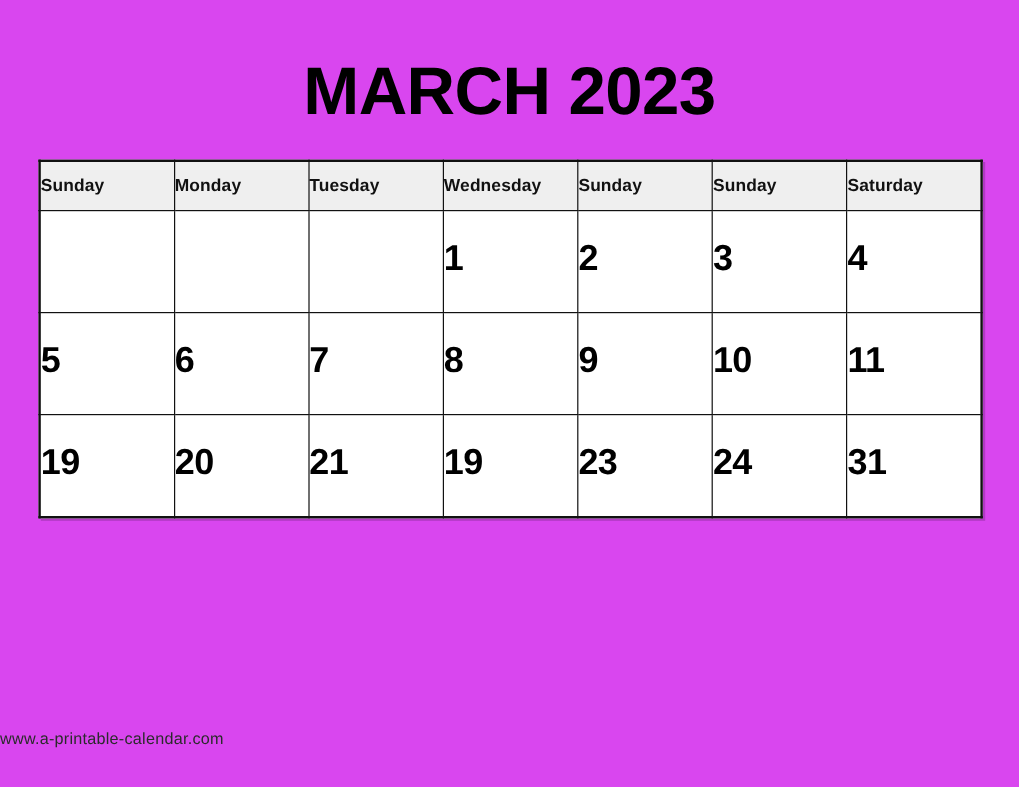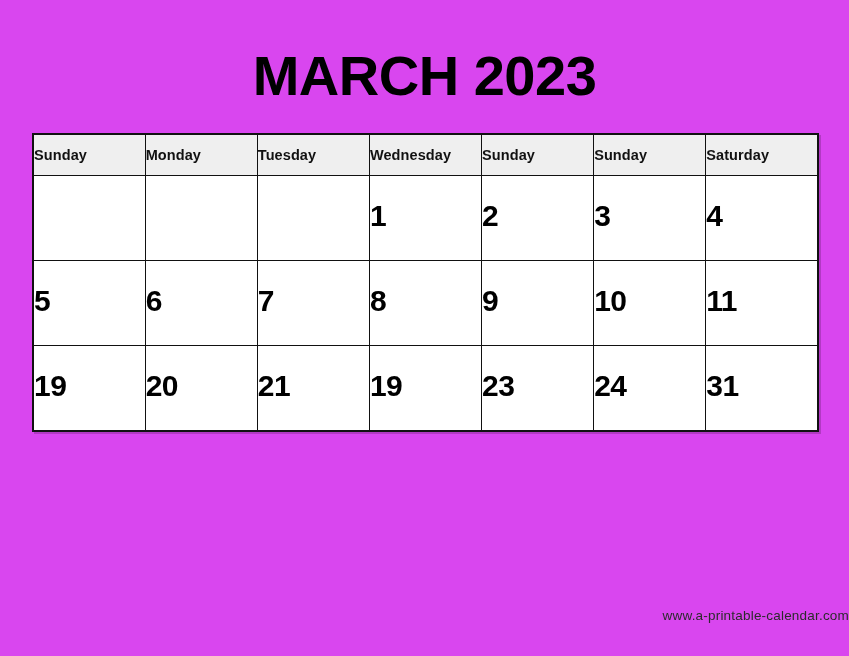--- a/index.html
+++ b/index.html
@@ -96,21 +96,21 @@
     display: block;
     min-height: 34px;
   }
 
   
   .footer {
     position: absolute;
     left: 0;
     top: 607px;
     width: 849px;
-    text-align: right;
+    text-align: left;
     font-size: 13.5px;
     line-height: 18px;
     font-weight: 400;
     color: #2b2b2b;
     letter-spacing: 0.2px;
     font-family: "Liberation Sans", sans-serif;
   }
 </style>
 </head>
 <body>

